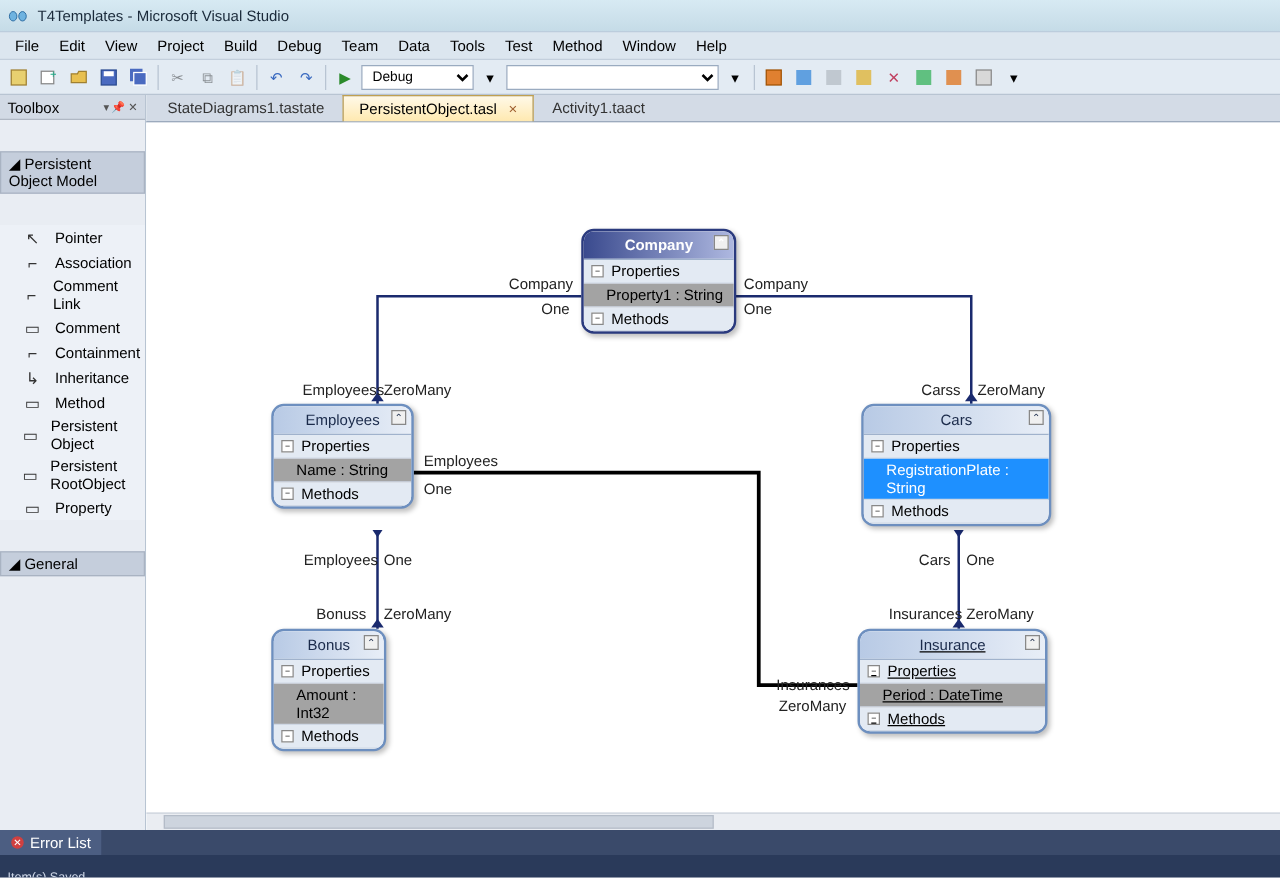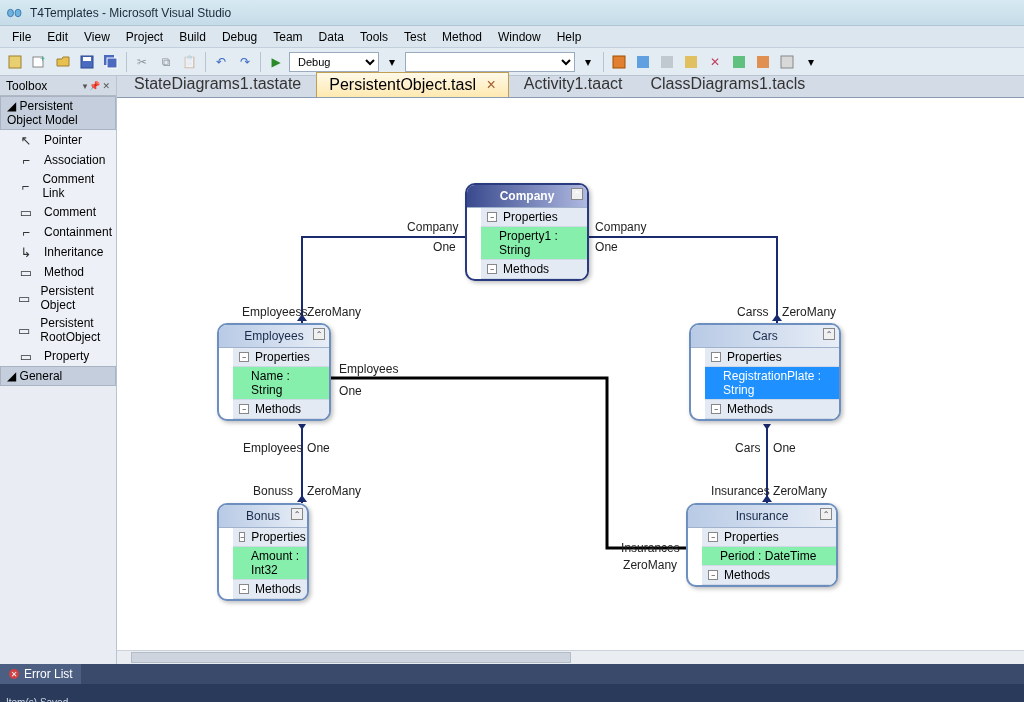--- a/index.html
+++ b/index.html
@@ -13,44 +13,44 @@
   .menu-item { padding: 3px 8px; cursor: pointer; }
   
   .toolbar { height: 28px; background: #e3ebf3; border-bottom: 1px solid #b8c4d2; display: flex; align-items: center; padding: 0 4px; gap: 2px; }
   .tb-sep { width: 1px; height: 20px; background: #b8c4d2; margin: 0 2px; }
   .tb-btn { width: 22px; height: 22px; display: flex; align-items: center; justify-content: center; border: 1px solid transparent; cursor: pointer; }
   .tb-play { color: #2a8a2a; }
   .tb-select { border: 1px solid #9aabc0; background: #fff; height: 20px; padding: 0 4px; font-size: 11px; }
   
   .main-row { display: flex; height: calc(100% - 26px - 22px - 28px - 20px - 18px); }
   
-  .toolbox-panel { width: 226px; background: #e9edf3; border-right: 1px solid #b8c4d2; display: flex; flex-direction: column; }
+  .toolbox-panel { width: 226px; background: #e9edf3; border-right: 1px solid #b8c4d2; display: flex; flex-direction: column; gap: 25px; }
   .toolbox-header { height: 20px; background: #d2dae5; border-bottom: 1px solid #b0b8c4; display: flex; align-items: center; padding: 0 6px; justify-content: space-between; }
   .toolbox-header-icons { display: flex; gap: 2px; color: #555; font-size: 9px; }
   .toolbox-section { background: #c5cedc; border: 1px solid #a9b3c2; padding: 2px 6px; font-size: 12px; cursor: pointer; }
   .toolbox-items { background: #edf1f7; }
   .toolbox-item { display: flex; align-items: center; gap: 10px; padding: 2px 4px 2px 18px; cursor: pointer; }
   .tb-icon { width: 16px; height: 16px; display: inline-flex; align-items: center; justify-content: center; font-size: 13px; color: #333; }
   .toolbox-empty { padding: 10px 14px; text-align: center; color: #444; font-size: 12px; line-height: 1.4; }
   
   .editor-area { flex: 1; display: flex; flex-direction: column; background: #fff; position: relative; }
   .tab-row { height: 22px; background: #d3dbe6; display: flex; align-items: flex-end; padding: 0 4px; border-bottom: 1px solid #8a9ab0; }
-  .doc-tab { padding: 3px 12px; font-size: 16px; border: 1px solid transparent; cursor: pointer; margin-right: 2px; color: #333; }
+  .doc-tab { padding: 3px 12px; font-size: 12px; border: 1px solid transparent; cursor: pointer; margin-right: 2px; color: #333; }
   .doc-tab.active { background: linear-gradient(to bottom, #fff9e8, #ffe9b0); border: 1px solid #c0a050; border-bottom: none; color: #000; }
   .canvas-wrap { flex: 1; position: relative; overflow: auto; background: #fff; }
   .canvas { position: relative; width: 1000px; height: 555px; }
   
   .entity { position: absolute; border: 2px solid #6d8fbf; border-radius: 10px; background: #fff; box-shadow: 2px 2px 4px rgba(0,0,0,0.25); overflow: hidden; }
   .entity-header { background: linear-gradient(to right, #b8cae5, #e8eef7); text-align: center; padding: 4px 4px; font-size: 12px; color: #1a2a4a; border-bottom: 1px solid #a0b2cc; position: relative; }
   .entity.selected .entity-header { background: linear-gradient(to right, #3a4a8e, #aeb8e0); color: #fff; font-weight: bold; }
   .entity.selected { border-color: #2a3a7e; }
   .collapse-ico { position: absolute; right: 4px; top: 3px; width: 12px; height: 12px; border: 1px solid #888; background: #f0f0f0; font-size: 8px; display: flex; align-items: center; justify-content: center; }
-  .entity-row { display: flex; align-items: center; gap: 6px; padding: 2px 6px; border-bottom: 1px solid #cfd8e5; font-size: 12px; background: #f6f8fb; margin-left: 14px; }
+  .entity-row { display: flex; align-items: center; gap: 6px; padding: 2px 6px; border-bottom: 1px solid #cfd8e5; font-size: 12px; background: #f6f8fb; }
   .entity-row.cat { background: #e3eaf3; }
-  .entity-row.prop { background: #86efac; padding-left: 18px; }
+  .entity-row.prop { background: #a3a3a3; padding-left: 18px; }
   .entity-row.prop.selected { background: #1e90ff; color: #fff; }
   .mini-icon { width: 10px; height: 10px; border: 1px solid #888; font-size: 7px; display: inline-flex; align-items: center; justify-content: center; background: #fff; }
   
   .label { position: absolute; font-size: 12px; color: #222; white-space: nowrap; }
   
   svg.overlay { position: absolute; top: 0; left: 0; pointer-events: none; }
   
   .status-tabs { height: 20px; background: #3a4a6a; display: flex; align-items: center; }
   .st-item { display: flex; align-items: center; gap: 4px; padding: 0 8px; height:100%; font-size: 12px; color: #fff; background: #4c5e82;}
   .status-bar { height: 36px; background: #2a3a5a; color: #cfd8e8; font-size: 10px; display: flex; align-items: center; padding: 0 6px; text-decoration: underline; }
@@ -221,21 +221,20 @@
         </div>
     </div>
     <div class="toolbox-section">◢ <span>General</span></div>
   </div>
 
   <div class="editor-area">
     <div class="tab-row">
       <div class="doc-tab">StateDiagrams1.tastate</div>
       <div class="doc-tab active"><span>PersistentObject.tasl</span> <span style="margin-left:6px;color:#a06030;">×</span></div>
       <div class="doc-tab">Activity1.taact</div>
-      <div class="doc-tab">ClassDiagrams1.tacls</div>
       <div style="flex:1"></div>
 
     </div>
 
     <div class="canvas-wrap">
       <div class="canvas">
 
         <svg class="overlay" width="1000" height="555">
 
           <polyline points="348,139 185,139 185,225" fill="none" stroke="#1a2a6e" stroke-width="2"></polyline>
@@ -300,21 +299,21 @@
               <span class="mini-icon">−</span>
               <span>Properties</span>
             </div>
           <div class="entity-row prop">Amount : Int32</div>
           <div class="entity-row cat">
               <span class="mini-icon">−</span>
               <span>Methods</span>
             </div>
         </div>
 
-        <div class="entity" style="left:569px;top:405px;width:152px;">
+        <div class="entity" style="left:569px;top:405px;width:152px;text-decoration:underline;">
           <div class="entity-header"><span>Insurance</span><span class="collapse-ico">⌃</span></div>
           <div class="entity-row cat">
               <span class="mini-icon">−</span>
               <span>Properties</span>
             </div>
           <div class="entity-row prop">Period : DateTime</div>
           <div class="entity-row cat">
               <span class="mini-icon">−</span>
               <span>Methods</span>
             </div>

